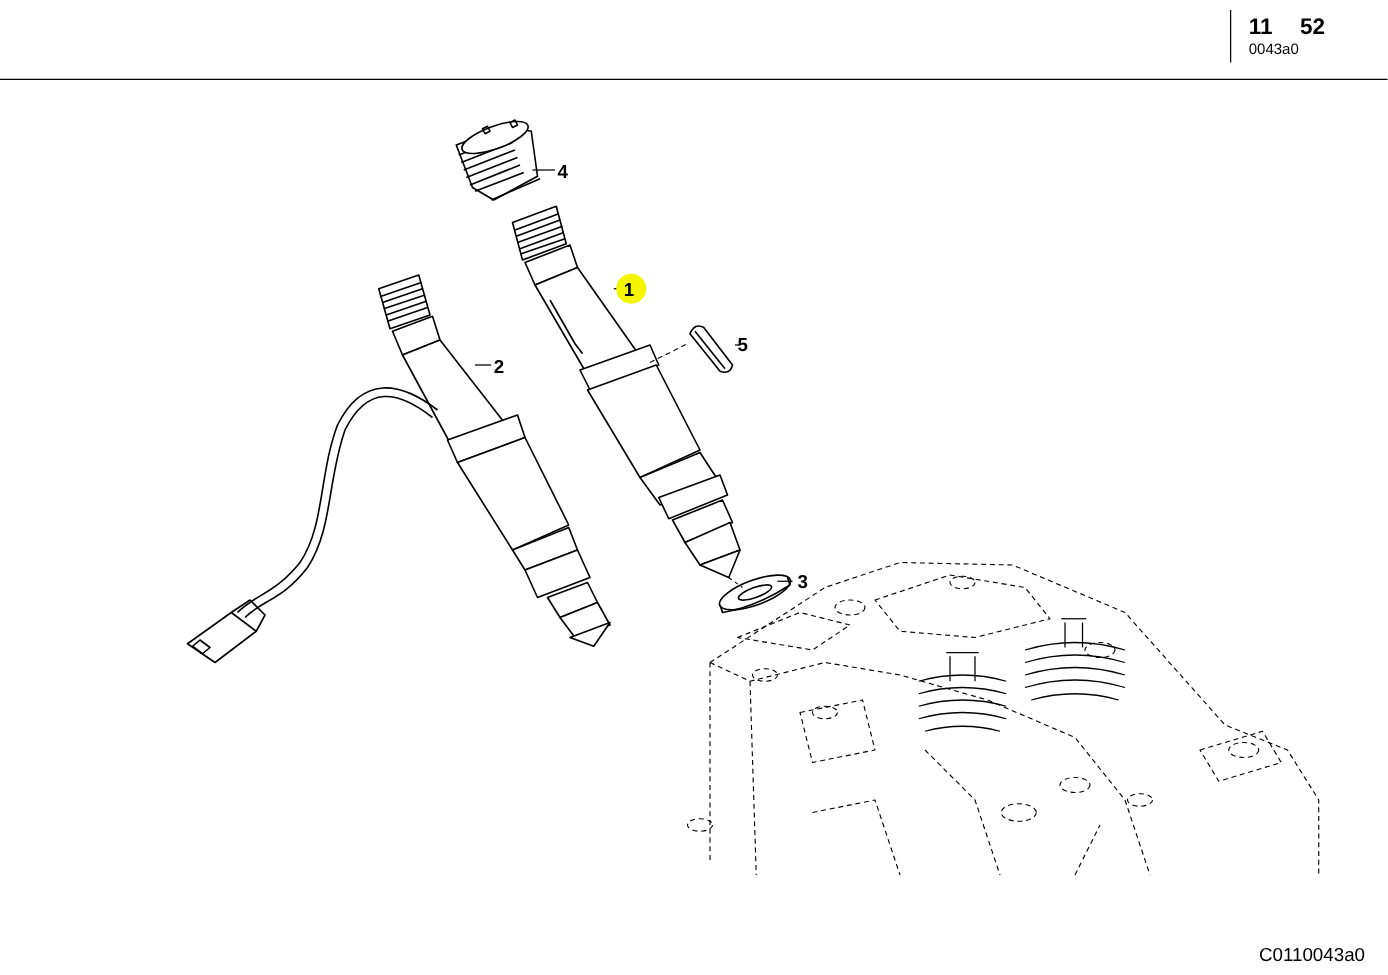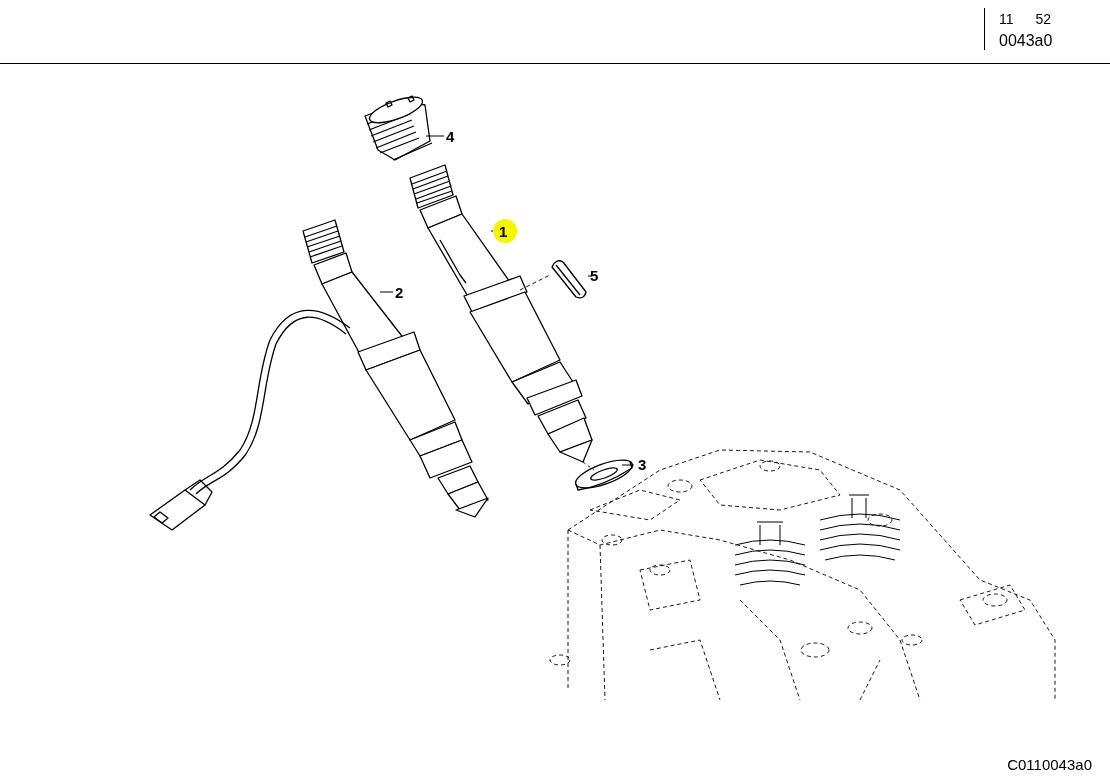--- a/index.html
+++ b/index.html
@@ -1,23 +1,23 @@
 <!DOCTYPE html>
 <html><head>
 <meta charset="utf-8">
 <style>
   html, body { margin: 0; padding: 0; background: #ffffff; }
   body { width: 1110px; height: 780px; position: relative; overflow: hidden;
          font-family: "Liberation Sans", sans-serif; color: #000; }
   .header-ref { position: absolute; left: 984px; top: 8px; width: 110px; height: 42px;
                 border-left: 1px solid #000; }
-  .header-ref .row1 { position: absolute; left: 14px; top: 3px; font-size: 14px; }
+  .header-ref .row1 { position: absolute; left: 14px; top: 3px; font-size: 18px; font-weight: bold; }
   .header-ref .row1 span { display: inline-block; }
   .header-ref .row1 .b { margin-left: 22px; }
-  .header-ref .row2 { position: absolute; left: 14px; top: 24px; font-size: 16px; }
+  .header-ref .row2 { position: absolute; left: 14px; top: 24px; font-size: 12px; }
   .top-rule { position: absolute; left: 0; top: 63px; width: 1110px; height: 0;
               border-top: 1px solid #000; }
   .footer-code { position: absolute; right: 18px; top: 756px; font-size: 15px; text-align: center; }
   svg.drawing { position: absolute; left: 0; top: 0; }
   .callout { font-family: "Liberation Sans", sans-serif; font-weight: bold; font-size: 15px; }
 </style>
 </head>
 <body>
 
 <div class="header-ref">

